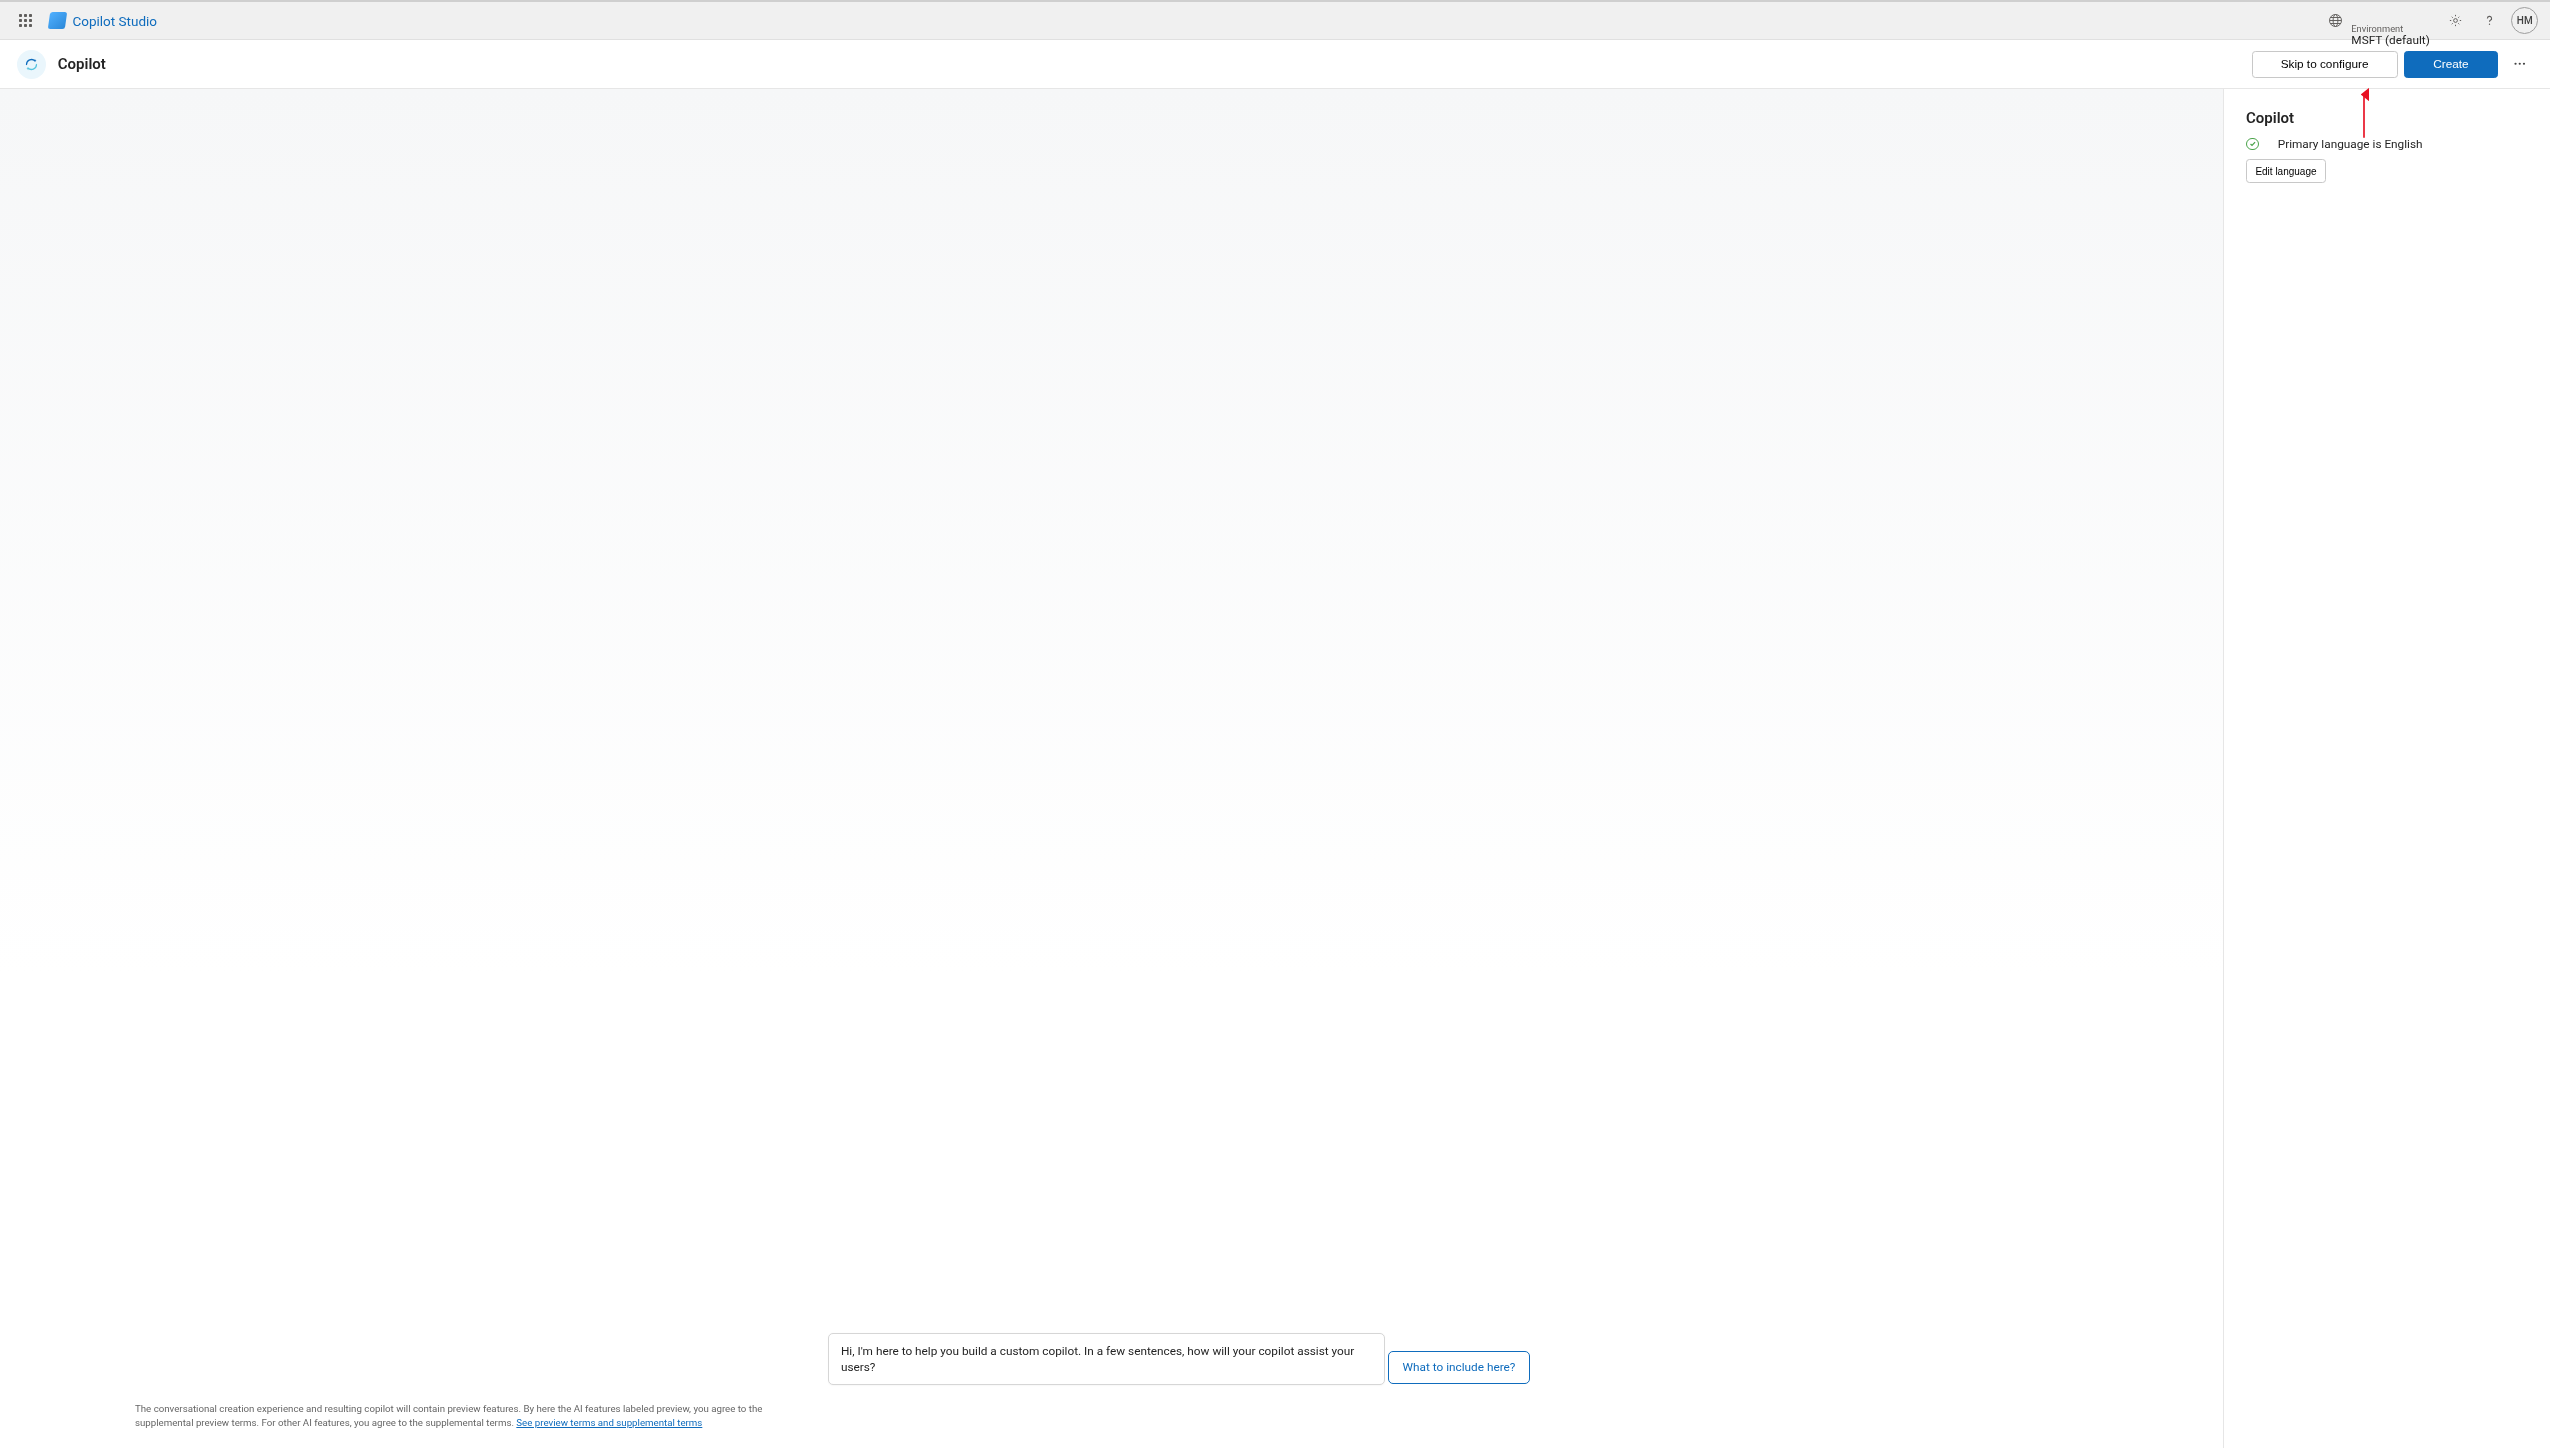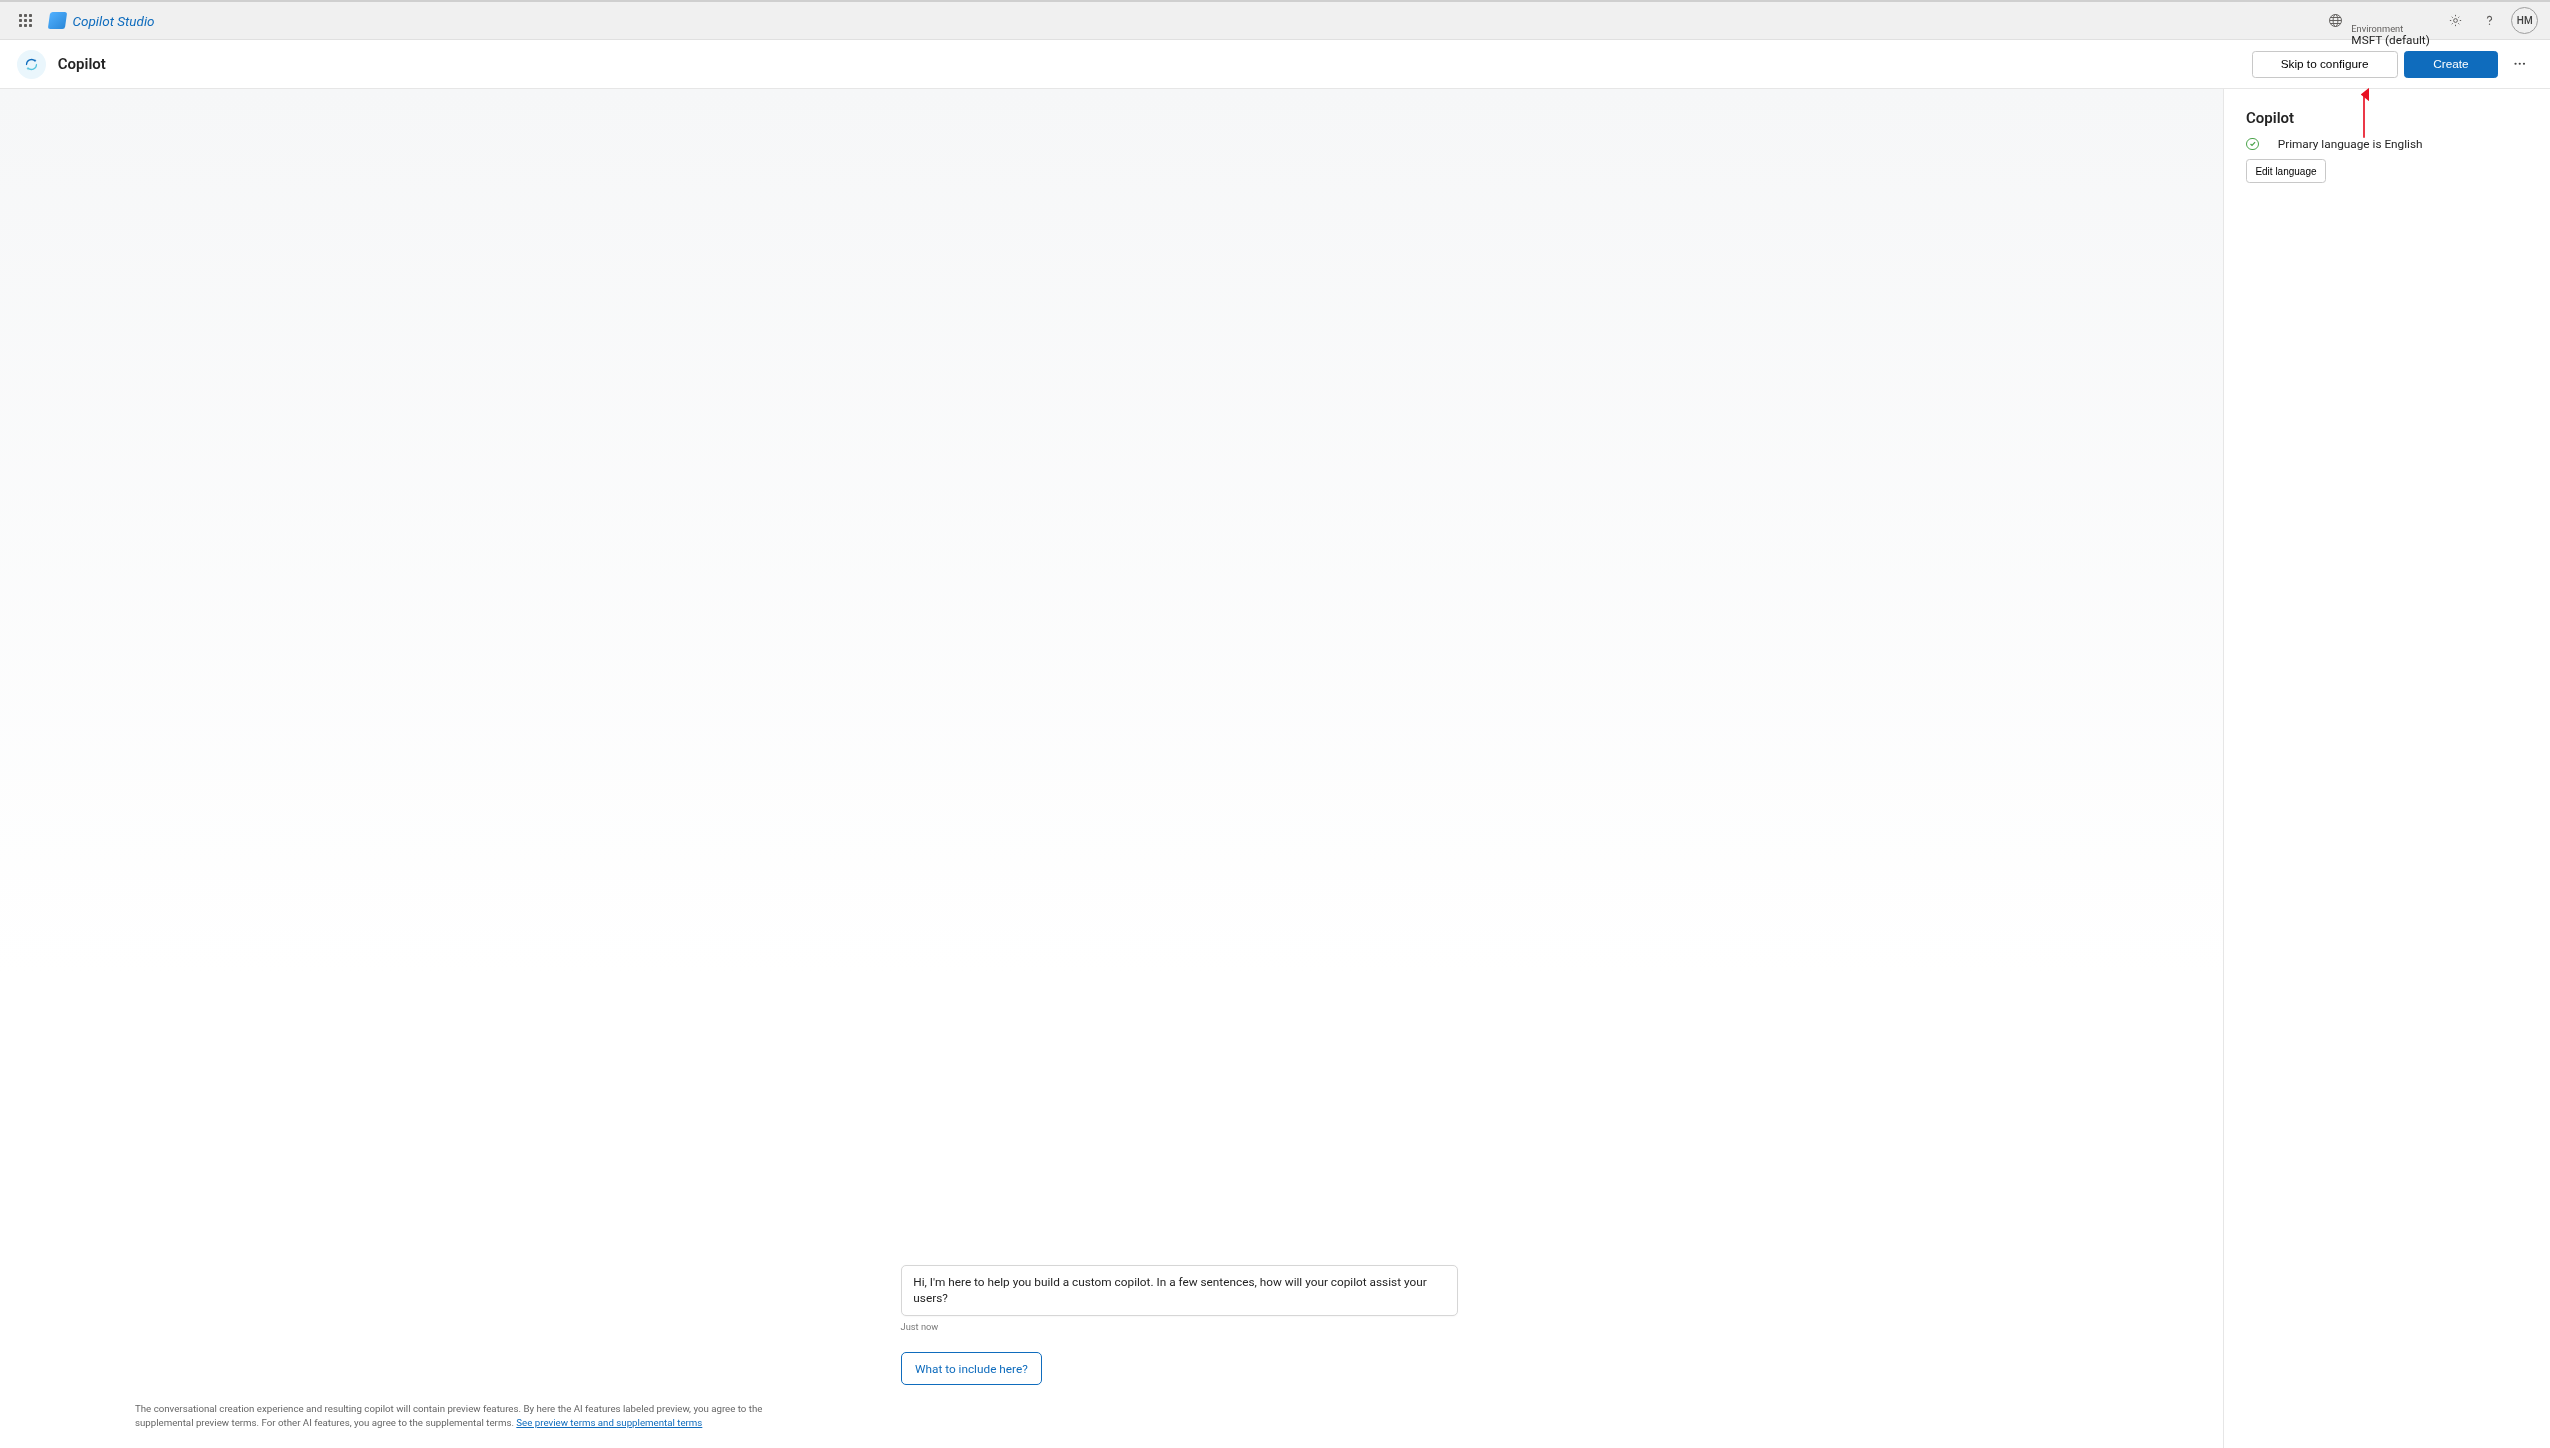--- a/index.html
+++ b/index.html
@@ -43,21 +43,20 @@
   .brand-logo {
     width: 17px; height: 17px;
     background: linear-gradient(135deg,#50b0ff 0%,#2b88d8 100%);
     border-radius: 2.5px;
     transform: skewX(-8deg);
   }
   .brand-text {
     color: #0f6cbd;
     font-size: 13.5px;
     font-weight: 400;
-    font-style: italic;
   }
   .topbar-spacer { flex: 1; }
   .env-block {
     display: flex; align-items: center;
     gap: 8.4px;
     padding: 3.4px 8.4px;
     cursor: pointer;
     border-radius: 3.4px;
   }
   .globe-icon { width:15px; height:15px; color:#605e5c; }
@@ -333,21 +332,20 @@
   </div>
 </div>
 
 <div class="content">
 
   <div class="chat-pane">
 
     <div class="chat-stream">
       <div>
         <div class="msg-bubble">Hi, I'm here to help you build a custom copilot. In a few sentences, how will your copilot assist your users?</div>
-        <div class="timestamp">Just now</div>
 
         <div class="quick-reply">What to include here?</div>
       </div>
     </div>
 
     <div class="compose-wrap">
 
       <div class="disclaimer">
         <span>The conversational creation experience and resulting copilot will contain preview features. By here the AI features labeled preview, you agree to the supplemental preview terms. For other AI features, you agree to the supplemental terms. </span><a>See preview terms and supplemental terms</a>
       </div>

